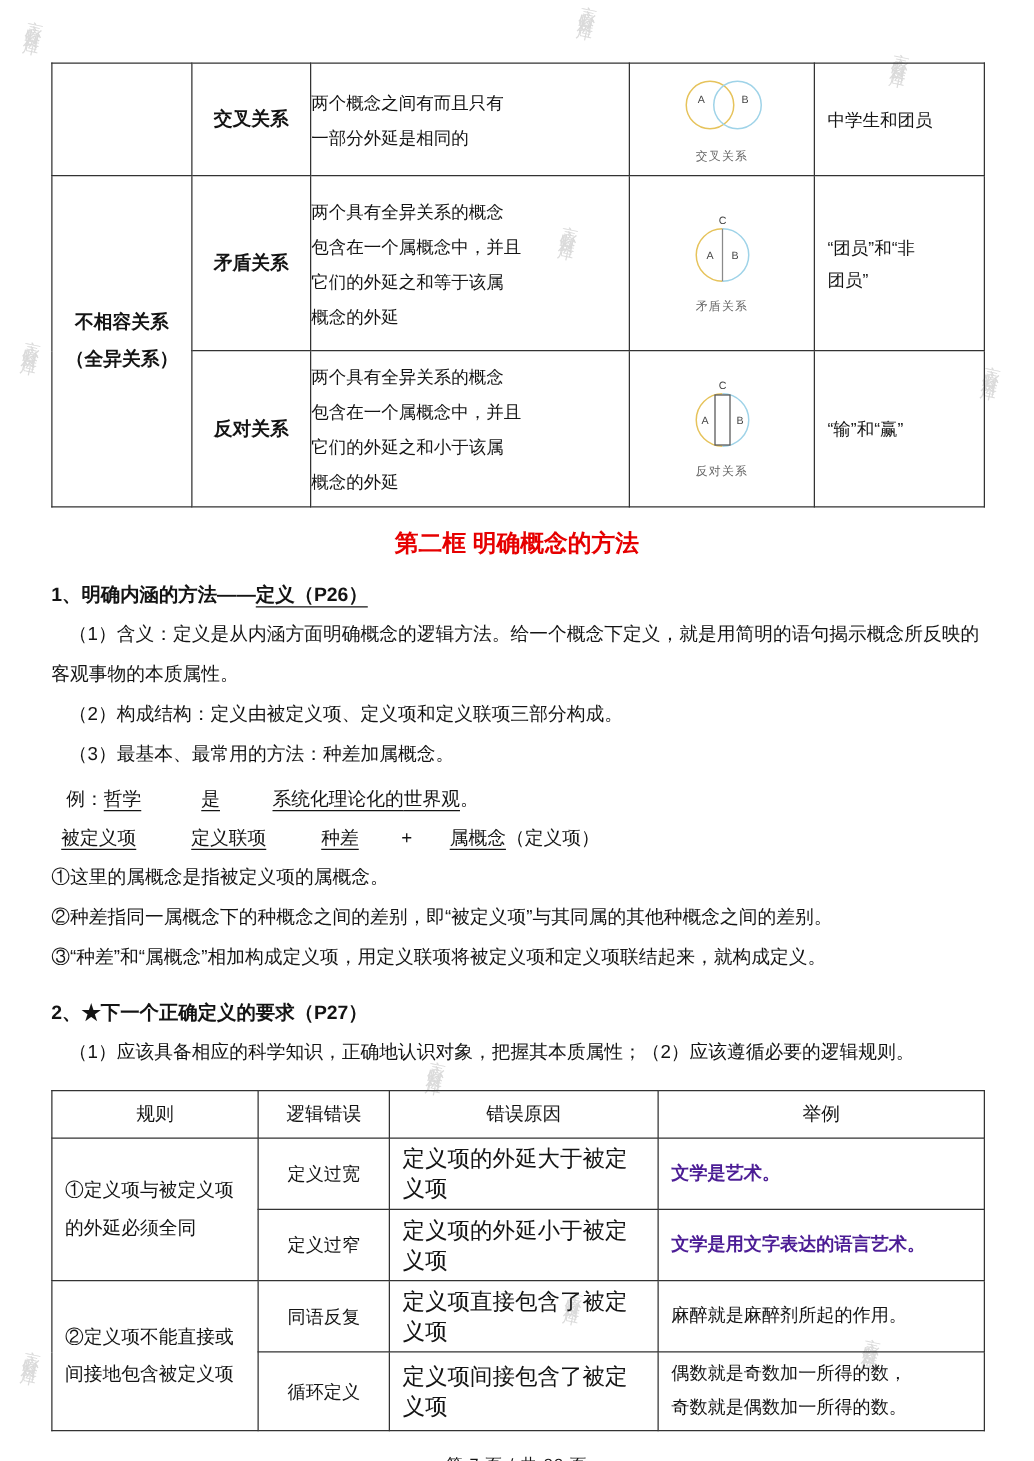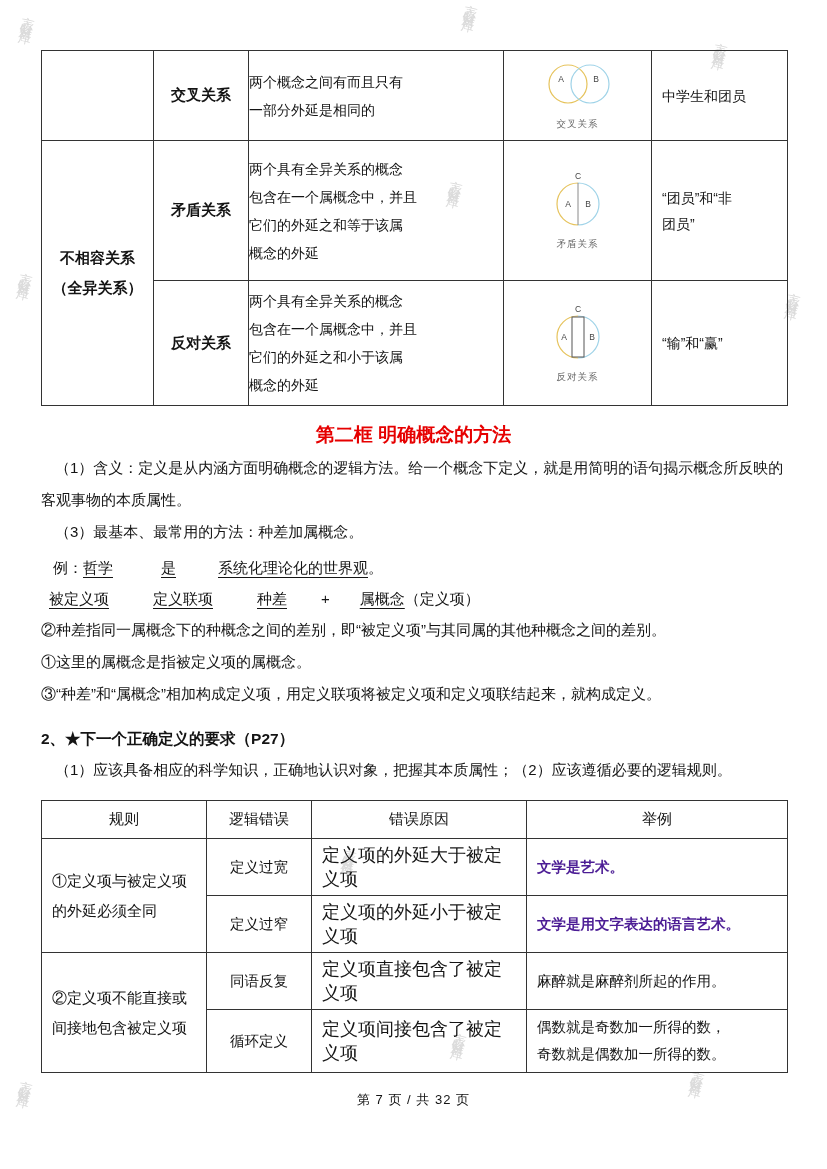--- a/index.html
+++ b/index.html
@@ -145,32 +145,36 @@
           </svg>
           <div class="cap">反对关系</div>
         </td>
         <td class="ex">“输”和“赢”</td>
       </tr>
     </tbody>
       </table>
 
     <div class="heading">第二框 明确概念的方法</div>
 
+    <div class="s-title">
+      <span>1、明确内涵的方法——</span><span class="ul">定义（P26）</span>
+    </div>
     <p class="body indent">（1）含义：定义是从内涵方面明确概念的逻辑方法。给一个概念下定义，就是用简明的语句揭示概念所反映的客观事物的本质属性。</p>
+    <p class="body indent">（2）构成结构：定义由被定义项、定义项和定义联项三部分构成。</p>
     <p class="body indent">（3）最基本、最常用的方法：种差加属概念。</p>
 
     <div class="ex-line">
       <span>例：</span><span class="ul">哲学</span><span class="ul sp-a">是</span><span class="ul sp-b">系统化理论化的</span><span class="ul">世界观</span><span>。</span>
     </div>
     <div class="lbl-line">
       <span class="ul ml1">被定义项</span><span class="ul ml2">定义联项</span><span class="ul ml3">种差</span><span class="ml4">+</span><span class="ul ml5">属概念</span><span>（定义项）</span>
     </div>
 
+    <p class="body">①这里的属概念是指被定义项的属概念。</p>
     <p class="body">②种差指同一属概念下的种概念之间的差别，即“被定义项”与其同属的其他种概念之间的差别。</p>
-    <p class="body">①这里的属概念是指被定义项的属概念。</p>
     <p class="body">③“种差”和“属概念”相加构成定义项，用定义联项将被定义项和定义项联结起来，就构成定义。</p>
 
     <div class="s-title">2、★下一个正确定义的要求（P27）</div>
     <p class="body indent">（1）应该具备相应的科学知识，正确地认识对象，把握其本质属性；（2）应该遵循必要的逻辑规则。</p>
 
     <table class="rtable">
       <colgroup>
         <col style="width:165px">
           <col style="width:105px">
           <col style="width:215px">

